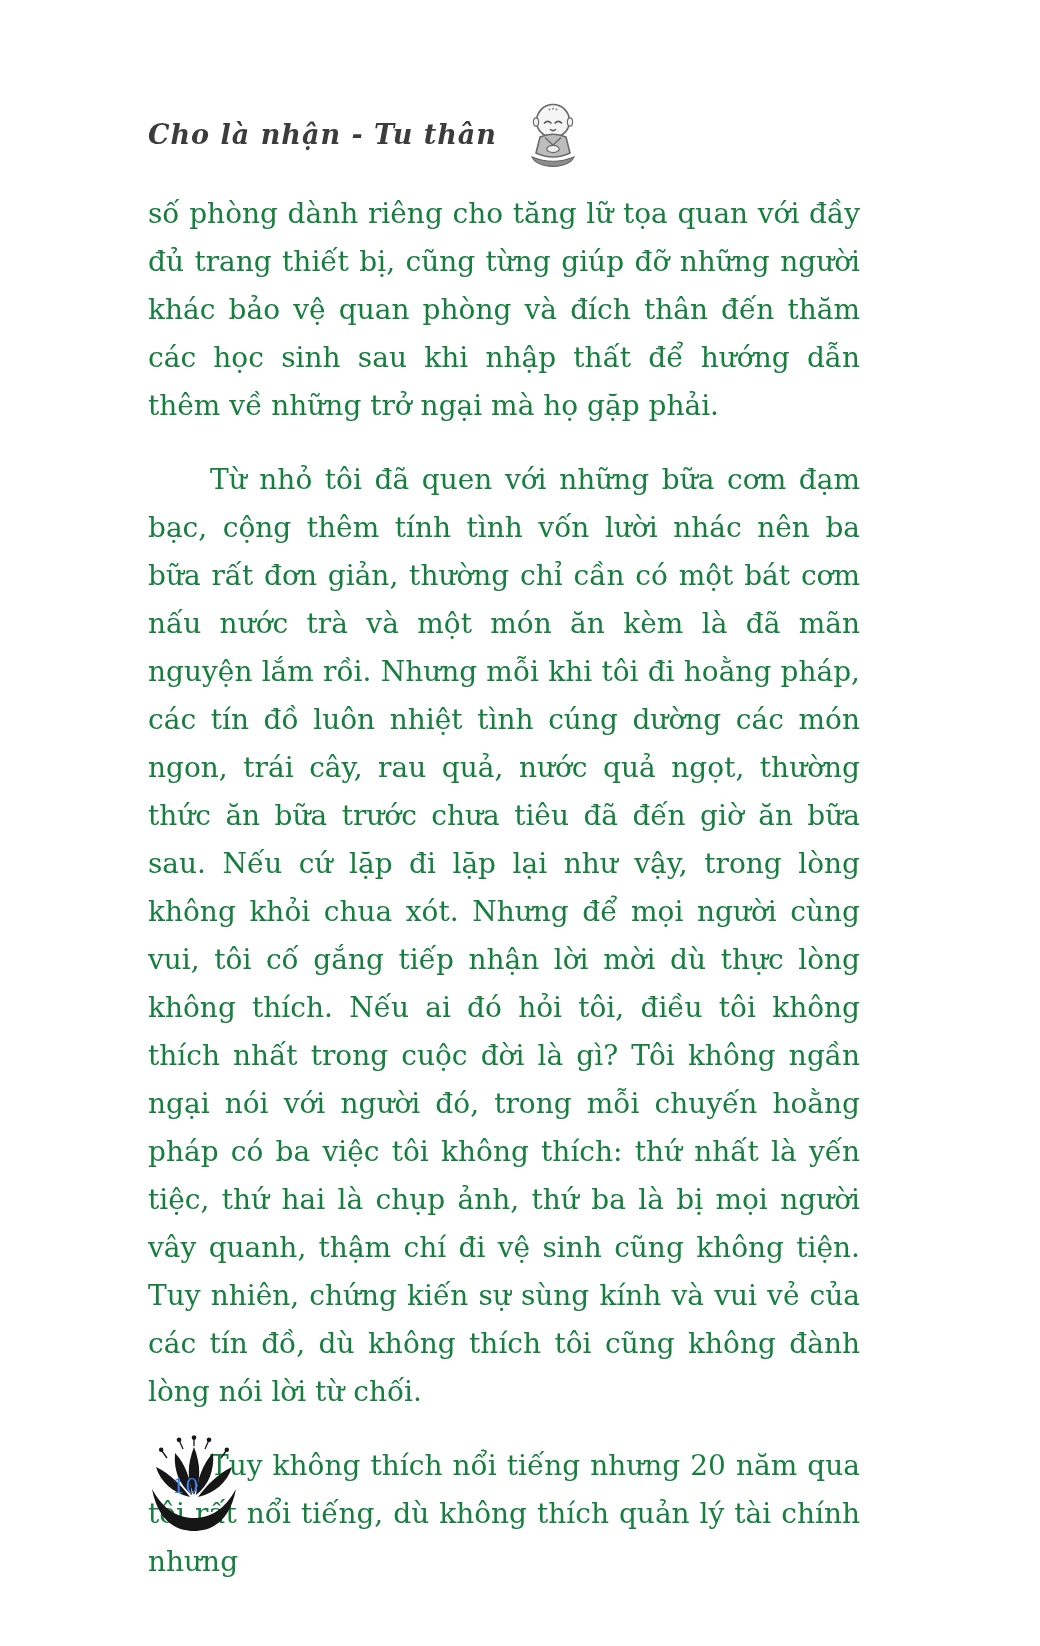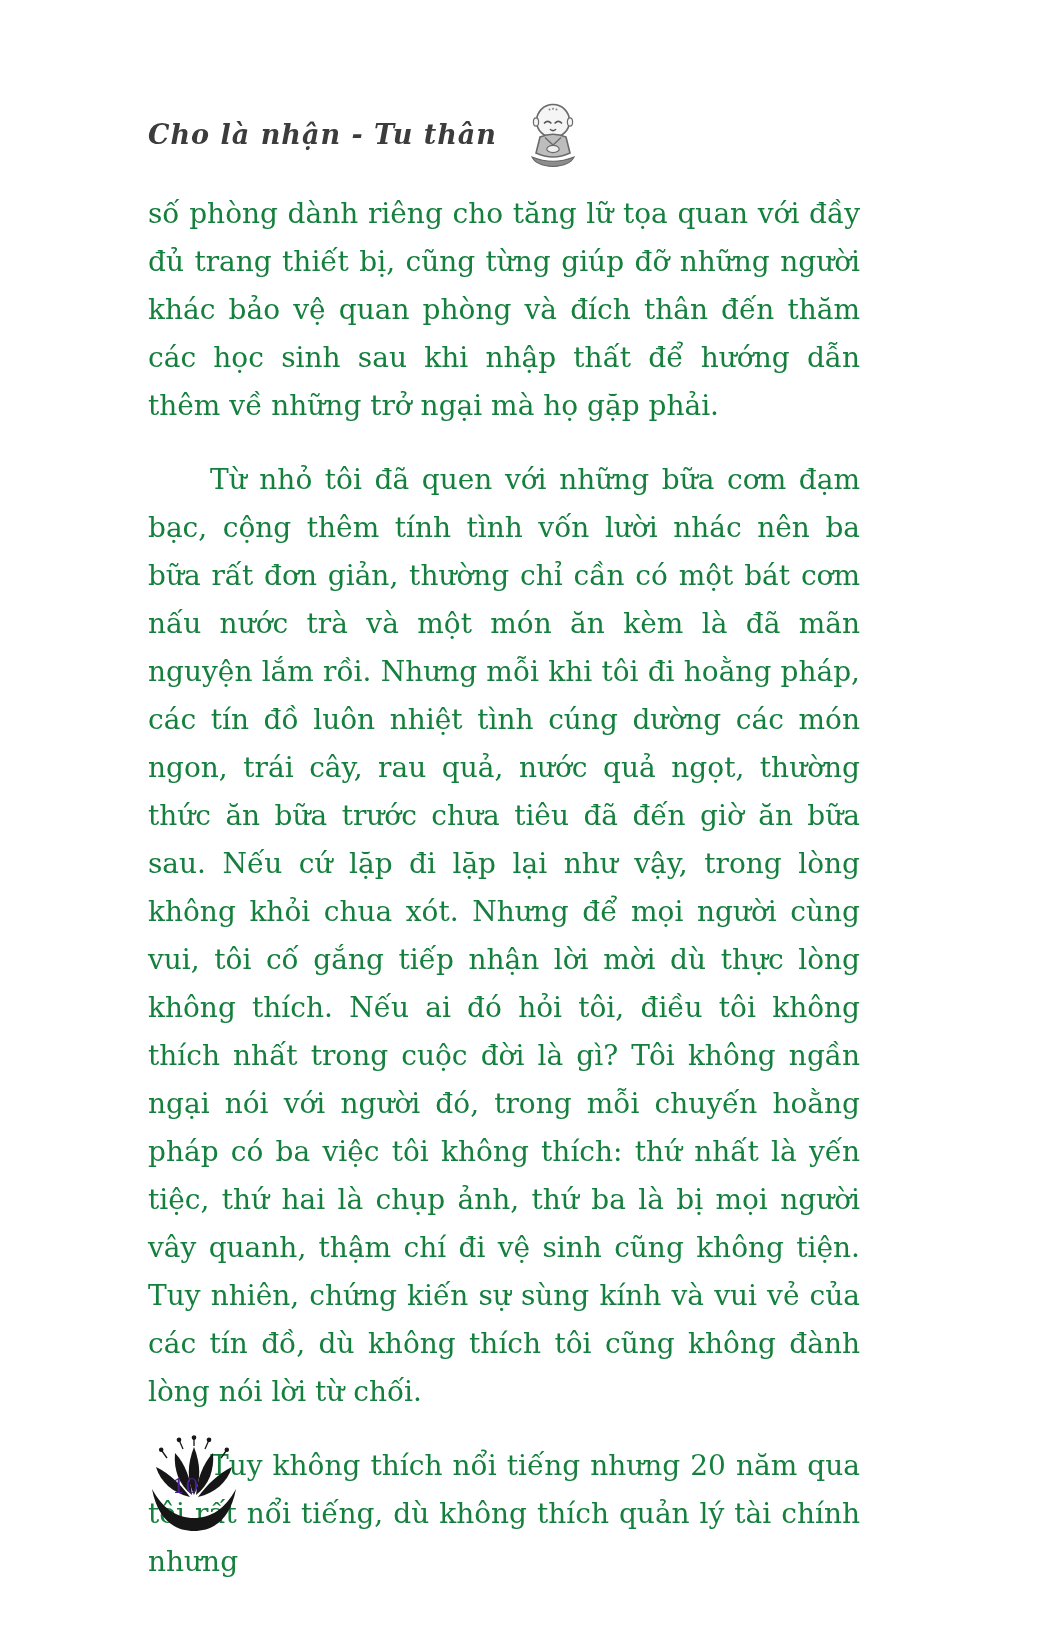--- a/index.html
+++ b/index.html
@@ -52,21 +52,21 @@
     left: 146px;
     top: 1434px;
     width: 96px;
     height: 100px;
   }
   .lotus-icon { position: absolute; inset: 0; line-height: 0; }
   .page-number {
     position: absolute;
     left: 26px;
     top: 40px;
-    color: #4c1d95;
+    color: #3b82f6;
     font-size: 21px;
     font-family: "DejaVu Serif", serif;
     z-index: 2;
   }
 </style>
 </head>
 <body>
 
 <div class="page">
 

